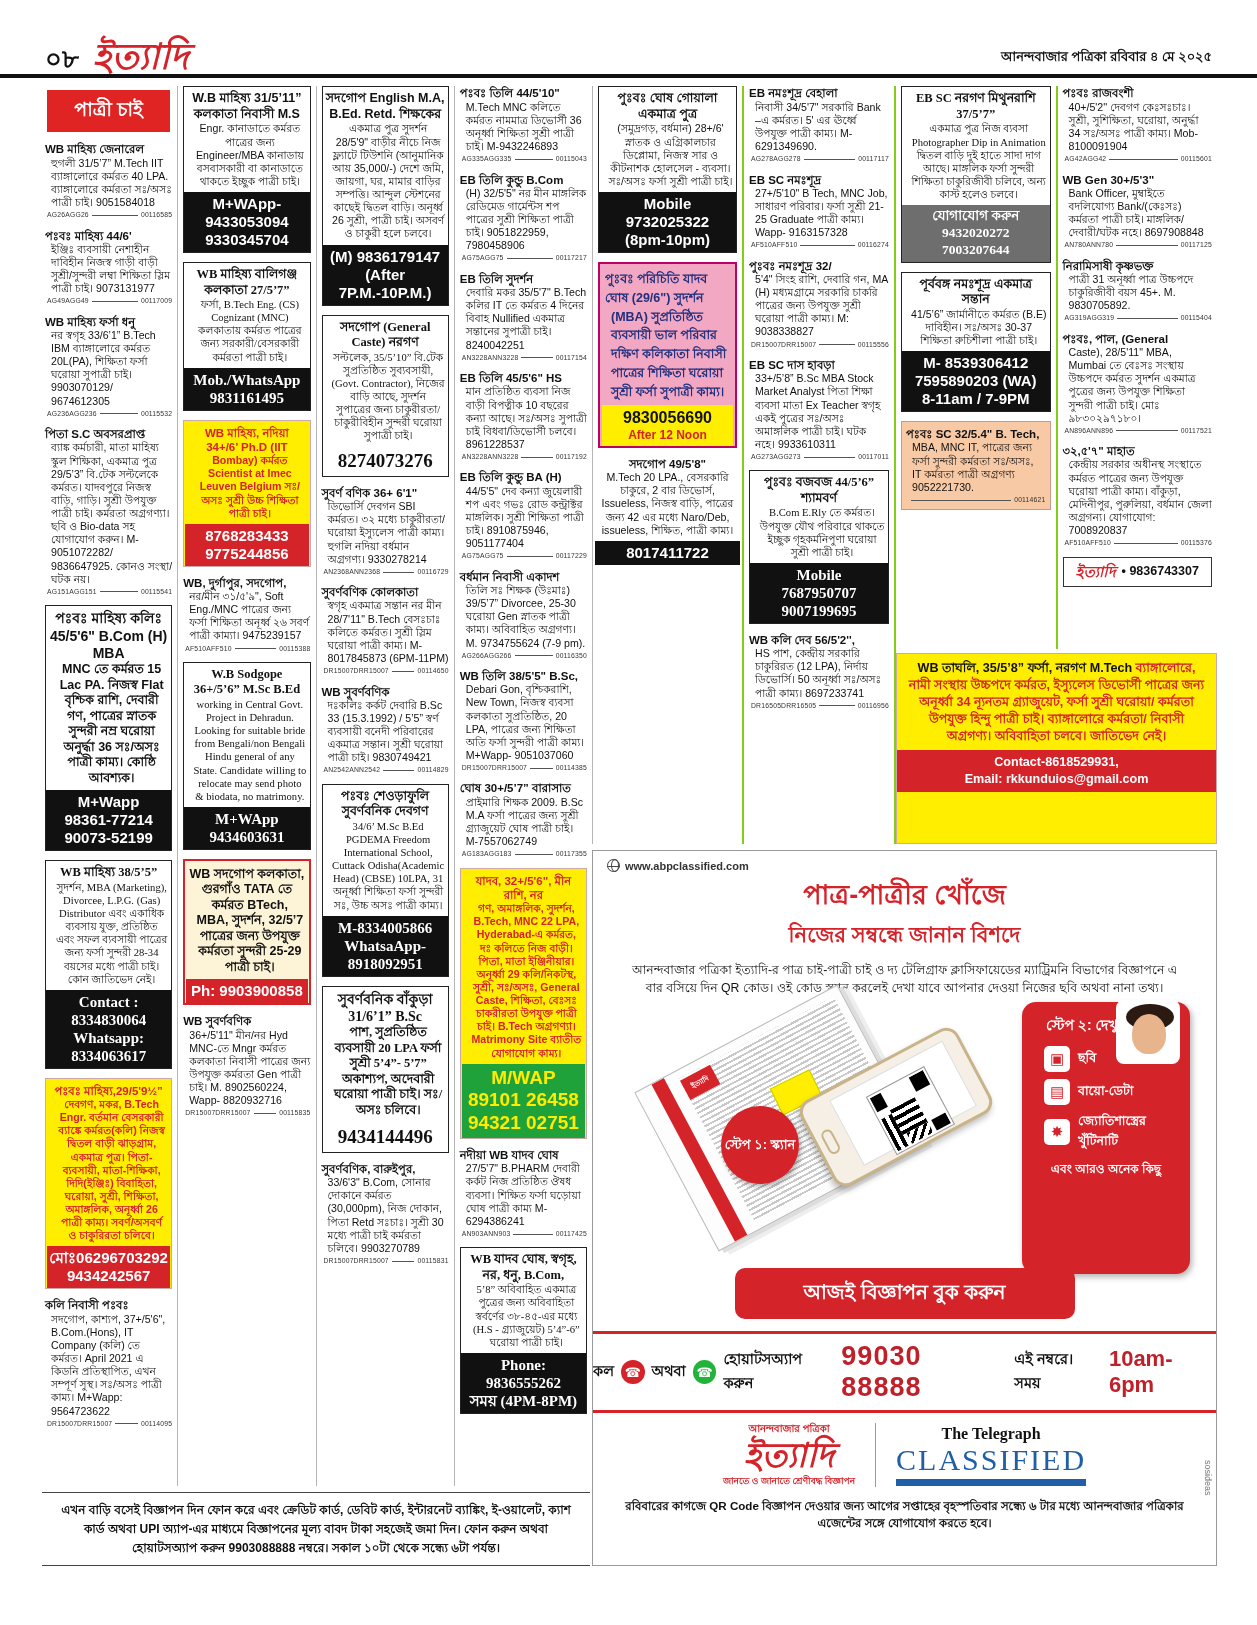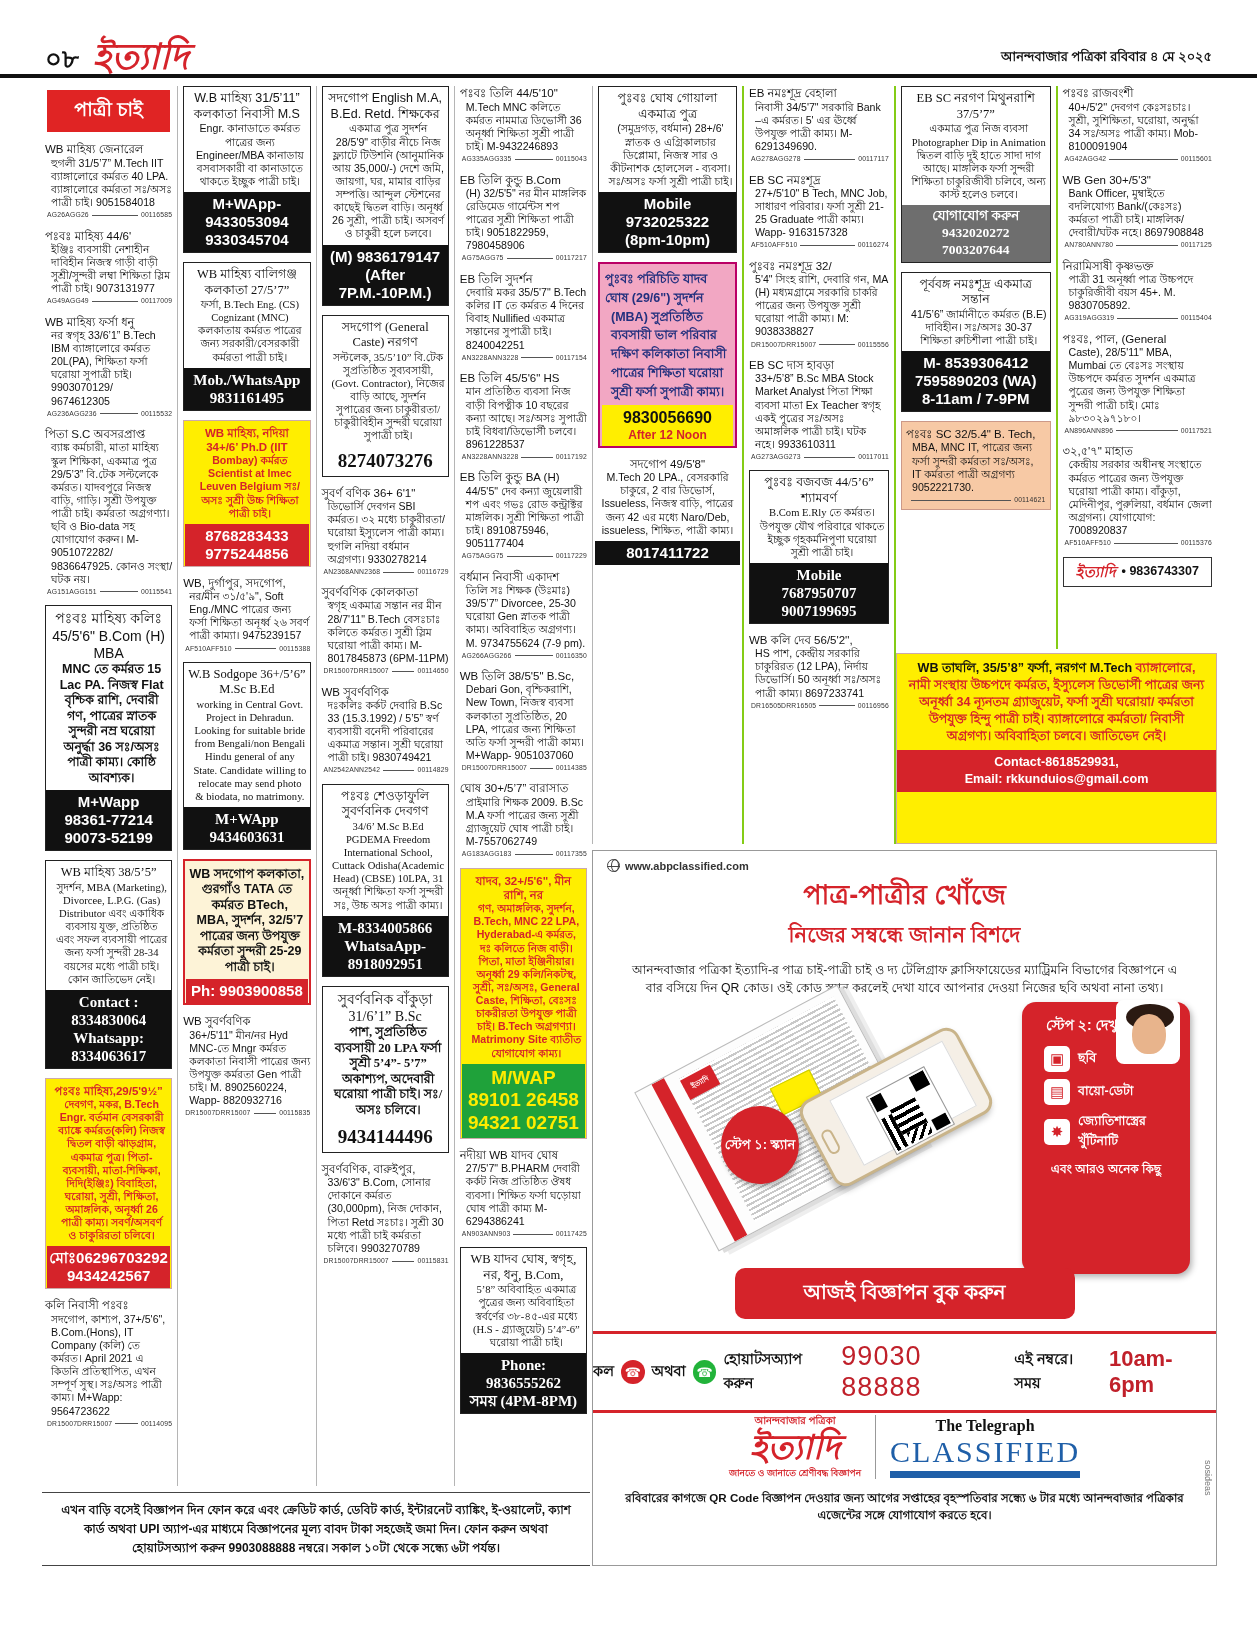--- a/index.html
+++ b/index.html
@@ -21,21 +21,21 @@
   .right-zone { width:625px; display:flex; flex-direction:column; }
   .right-top { display:flex; height:758px; overflow:hidden; }
   .colN { width:152px; padding:0 5px; border-right:2px solid #84cc16; overflow:hidden; }
   .sub78 { width:321px; display:flex; flex-direction:column; }
   .row78 { display:flex; height:566px; overflow:hidden; }
   .row78 .colN { flex:1; }
 
   
   .section-head { background:#e02424; color:#fff; font-weight:bold; font-size:19px; text-align:center; padding:5px 2px; margin:4px 2px 10px 2px; }
   .ad { margin:0 0 9px 0; font-size:10.6px; line-height:1.24; color:#111; }
-  .ad .t { font-weight:normal; font-size:11.5px; }
+  .ad .t { font-weight:bold; font-size:11.5px; }
   .ad .b { padding-left:6px; }
   .ad.center { text-align:center; }
   .ad.center .b { padding-left:0; }
   .ad.boxed { border:1.5px solid #222; padding:4px 3px 0 3px; text-align:center; }
   .ad.boxed .t { font-size:12.5px; }
   .ad.serif { font-family:"Liberation Serif", serif; }
   .ad.big .t { font-size:14px; } .ad.big .b { font-size:12.5px; font-weight:bold; }
   .ad.yellowbox { background:#ffee00; border:1px solid #caa; padding:5px 4px 0 4px; text-align:center; }
   .ad.yellowbox .t, .ad.yellowbox .b { color:#d5232a; font-weight:bold; }
   .ad.creambox { background:#fdf3d7; border:2px solid #d5232a; padding:6px 4px 0 4px; text-align:center; }
@@ -99,26 +99,26 @@
   .woman .hair { position:absolute; left:8px; top:2px; width:48px; height:26px; border-radius:50%; background:#2b1a12; }
   .step2-label { font-weight:bold; font-size:14px; margin:4px 0 8px 2px; }
   .s2row { display:flex; align-items:center; gap:8px; margin:7px 0; }
   .s2icon { width:26px; height:26px; background:#fff; border-radius:5px; color:#d5232a; font-size:15px; display:flex; align-items:center; justify-content:center; flex:0 0 26px; }
   .s2txt { font-size:12.5px; font-weight:bold; }
   .s2more { text-align:center; font-size:12px; font-weight:bold; margin-top:8px; }
   .promo-cta { width:340px; margin:0 auto; background:#d5232a; color:#fff; font-weight:bold; font-size:20px; text-align:center; padding:9px 0; border-radius:10px; position:relative; top:-18px; }
   .promo-contact { border-top:3px solid #d5232a; border-bottom:3px solid #d5232a; margin-top:-6px; padding:7px 0; display:flex; align-items:center; justify-content:center; gap:7px; }
   .pc-txt { font-size:14.5px; font-weight:bold; color:#111; }
   .pc-num { font-size:27px; font-weight:bold; color:#c02. }
-  .pc-num { font-size:27px; font-weight:normal; color:#c0202a; letter-spacing:1px; }
+  .pc-num { font-size:27px; font-weight:bold; color:#c0202a; letter-spacing:1px; }
   .pc-time { font-size:22px; font-weight:bold; color:#c0202a; }
   .cicon { width:24px; height:24px; border-radius:50%; color:#fff; font-size:13px; display:inline-flex; align-items:center; justify-content:center; }
   .cicon.call { background:#d5232a; }
   .cicon.wa { background:#22b33a; }
-  .promo-brands { display:flex; align-items:center; justify-content:center; gap:14px; padding:0 0 2px 0; }
+  .promo-brands { display:flex; align-items:center; justify-content:center; gap:20px; padding:8px 0 2px 0; }
   .brand1 { text-align:center; color:#d5232a; }
   .brand1 .b1a { font-size:10px; font-weight:bold; }
   .brand1 .b1b { font-family:"DejaVu Serif", serif; font-style:italic; font-weight:bold; font-size:34px; line-height:1; }
   .brand1 .b1c { font-size:9px; font-weight:bold; margin-top:2px; }
   .vdiv { width:1px; height:64px; background:#999; }
   .brand2 { text-align:center; font-family:"Liberation Serif", serif; }
   .brand2 .b2a { font-size:16px; font-weight:bold; color:#111; }
   .brand2 .b2b { font-size:30px; color:#1f5fa8; letter-spacing:2px; }
   .brand2 .bar { height:7px; background:#1f5fa8; margin-top:2px; }
   .promo-footer { text-align:center; font-size:11.6px; font-weight:bold; line-height:1.5; width:92%; margin:6px auto 0 auto; color:#111; }

